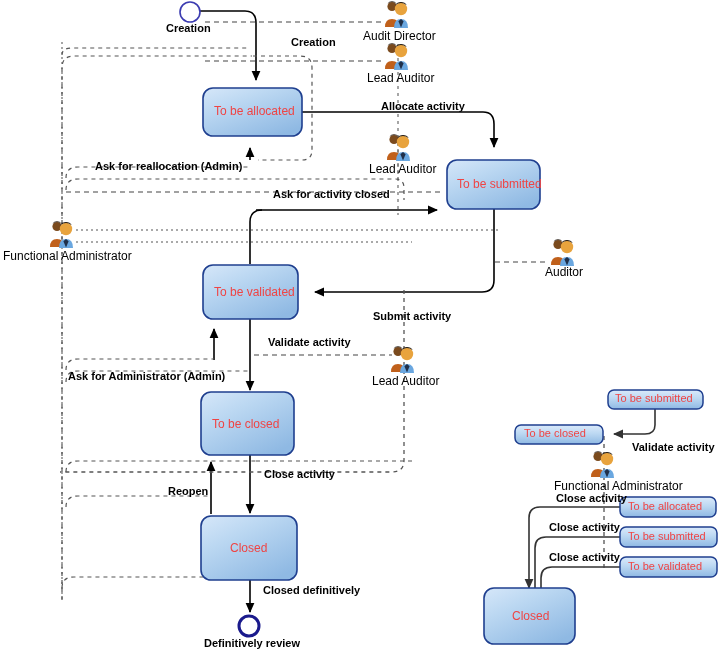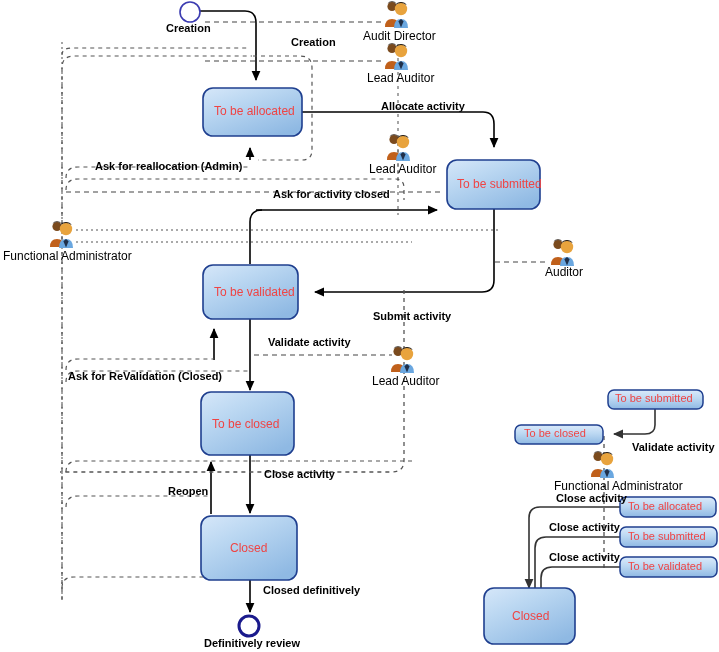--- a/index.html
+++ b/index.html
@@ -229,21 +229,21 @@
 
   <div class="txt" style="left:166px;top:22px;">Creation</div>
   <div class="txt" style="left:204px;top:637px;">Definitively review</div>
 
   <div class="txt" style="left:291px;top:36px;">Creation</div>
   <div class="txt" style="left:381px;top:92px;margin-top:8px;">Allocate activity</div>
   <div class="txt" style="left:95px;top:160px;">Ask for reallocation (Admin)</div>
   <div class="txt" style="left:273px;top:188px;">Ask for activity closed</div>
   <div class="txt" style="left:373px;top:274px;margin-top:36px;">Submit activity</div>
   <div class="txt" style="left:268px;top:336px;">Validate activity</div>
-  <div class="txt" style="left:68px;top:370px;">Ask for ReValidation (Closed)</div>
+  <div class="txt" style="left:68px;top:370px;">Ask for Administrator (Admin)</div>
   <div class="txt" style="left:264px;top:468px;">Close activity</div>
   <div class="txt" style="left:154px;top:485px;margin-left:14px;">Reopen</div>
   <div class="txt" style="left:263px;top:584px;">Closed definitively</div>
 
   <div class="actor" style="left:383px;top:0px;">
     <svg viewBox="0 0 30 28" width="30" height="28">
       <ellipse cx="9" cy="6.5" rx="4.6" ry="4.6" fill="#7a4a1d"></ellipse>
       <path d="M2 27 q0-8 7-8 q7 0 7 8 z" fill="#c0601b"></path>
       <path d="M4.6 3.6 q4.4-3.4 8.8 0 q-1.4 -2.3 -4.4 -2.3 q-3 0 -4.4 2.3z" fill="#2b2018"></path>
       <ellipse cx="18" cy="9" rx="6.2" ry="6.2" fill="#e8a33d"></ellipse>

